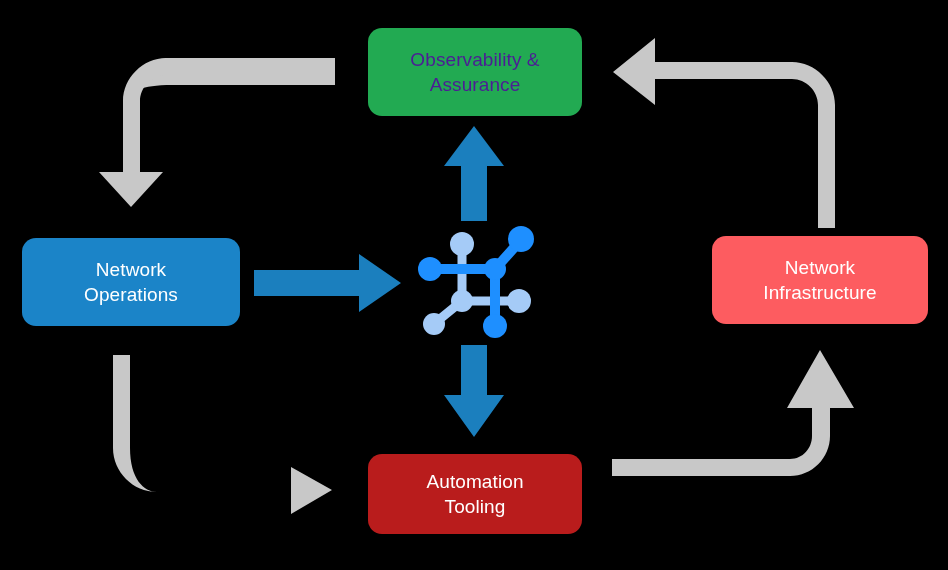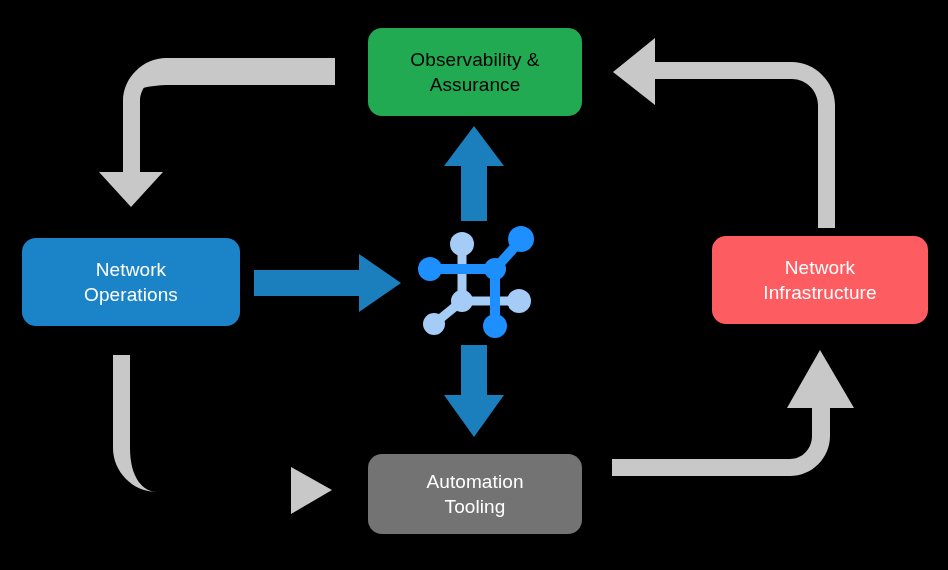--- a/index.html
+++ b/index.html
@@ -160,33 +160,33 @@
     </g>
 
     <g fill="#1E8FFF">
       <circle cx="15" cy="51" r="12"></circle>
       <circle cx="80" cy="51" r="11"></circle>
       <circle cx="106" cy="21" r="13"></circle>
       <circle cx="80" cy="108" r="12"></circle>
     </g>
   </svg>
 
-  <div class="node-box" id="box-observability" style="background: rgb(34, 170, 82); color: #000000;">
+  <div class="node-box" id="box-observability" style="background: rgb(34, 170, 82); color: #4c1d95;">
     <span>Observability &amp;
 Assurance</span>
   </div>
 
   <div class="node-box" id="box-network-operations" style="background: rgb(27, 132, 200); color: rgb(255, 255, 255);">
     <span>Network
 Operations</span>
   </div>
 
   <div class="node-box" id="box-network-infrastructure" style="background: rgb(253, 92, 96); color: rgb(255, 255, 255);">
     <span>Network
 Infrastructure</span>
   </div>
 
-  <div class="node-box" id="box-automation-tooling" style="background: #737373; color: rgb(255, 255, 255);">
+  <div class="node-box" id="box-automation-tooling" style="background: #b91c1c; color: rgb(255, 255, 255);">
     <span>Automation
 Tooling</span>
   </div>
 
 </div>
 
 </body></html>

